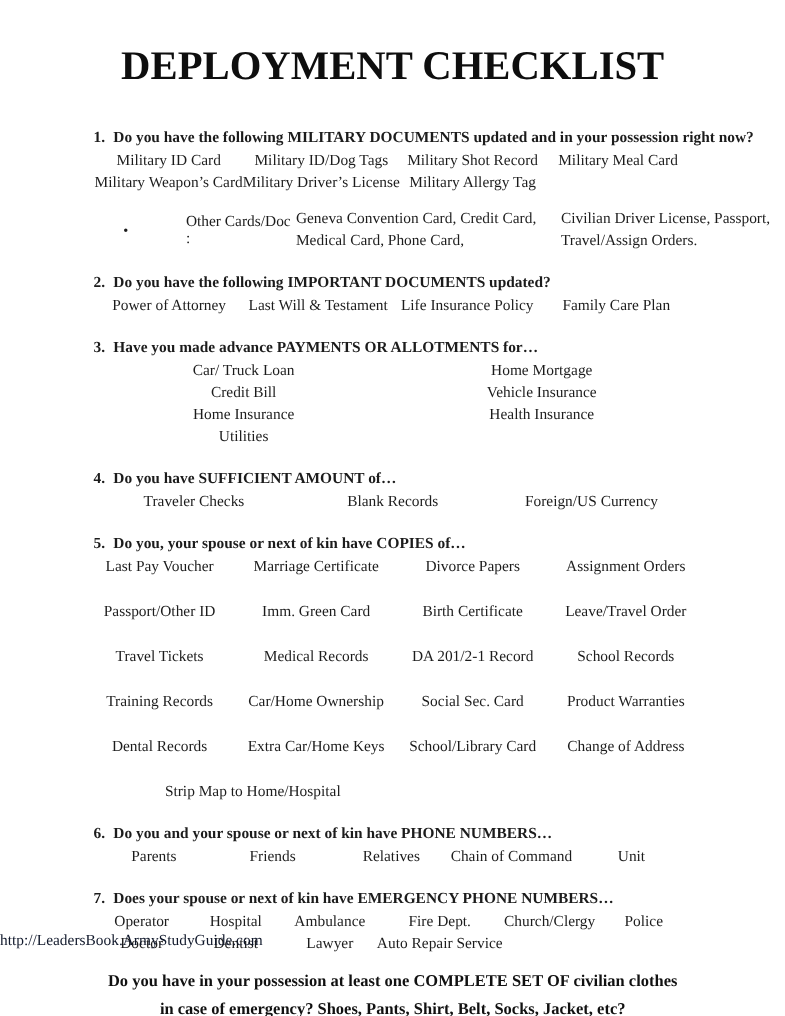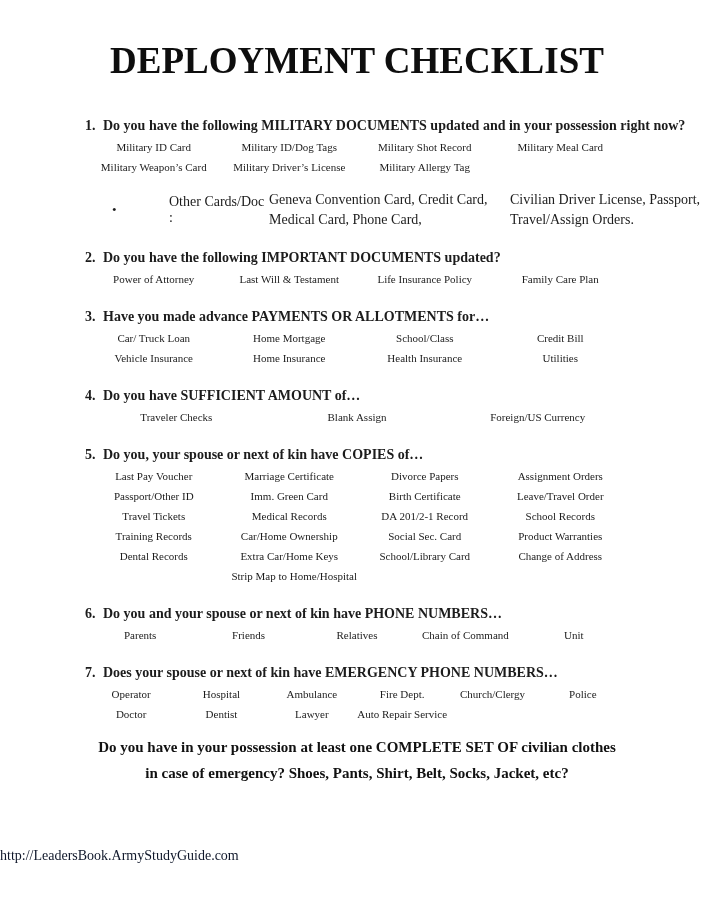--- a/index.html
+++ b/index.html
@@ -32,21 +32,21 @@
     font-weight: 700;
     font-size: 14px;
     line-height: 17px;
     margin-bottom: 3px;
   }
   .sec-num { width: 18px; flex: 0 0 18px; }
   .grid {
     display: grid;
     margin-left: 86px;
     width: 542px;
-    font-size: 11px;
+    font-size: 14px;
     line-height: 20px;
     font-family: Liberation Serif, serif;
   }
   .cell { text-align: center; white-space: nowrap; }
   .bullet-row {
     display: flex;
     align-items: center;
     margin-left: 112px;
     margin-top: 13px;
     margin-bottom: 12px;
@@ -116,71 +116,70 @@
           <span class="cell">Life Insurance Policy</span>
           <span class="cell">Family Care Plan</span>
         </div>
     </section>
 
     <section class="section">
       <div class="sec-header">
         <span class="sec-num">3.</span>
         <span class="sec-question">Have you made advance PAYMENTS OR ALLOTMENTS for…</span>
       </div>
-      <div class="grid" style="grid-template-columns: repeat(4, 1fr);">
+      <div class="grid" style="grid-template-columns: repeat(2, 1fr);">
           <span class="cell">Car/ Truck Loan</span>
           <span class="cell">Home Mortgage</span>
-          <span class="cell">School/Class</span>
           <span class="cell">Credit Bill</span>
           <span class="cell">Vehicle Insurance</span>
           <span class="cell">Home Insurance</span>
           <span class="cell">Health Insurance</span>
           <span class="cell">Utilities</span>
         </div>
     </section>
 
     <section class="section">
       <div class="sec-header">
         <span class="sec-num">4.</span>
         <span class="sec-question">Do you have SUFFICIENT AMOUNT of…</span>
       </div>
       <div class="grid" style="grid-template-columns: repeat(3, 1fr);">
           <span class="cell">Traveler Checks</span>
-          <span class="cell">Blank Assign</span>
+          <span class="cell">Blank Records</span>
           <span class="cell">Foreign/US Currency</span>
         </div>
     </section>
 
     <section class="section">
       <div class="sec-header">
         <span class="sec-num">5.</span>
         <span class="sec-question">Do you, your spouse or next of kin have COPIES of…</span>
       </div>
-      <div class="grid" style="grid-template-columns: repeat(4, 1fr);">
+      <div class="grid" style="grid-template-columns: repeat(4, 1fr); gap: 21px;">
           <span class="cell">Last Pay Voucher</span>
           <span class="cell">Marriage Certificate</span>
           <span class="cell">Divorce Papers</span>
           <span class="cell">Assignment Orders</span>
           <span class="cell">Passport/Other ID</span>
           <span class="cell">Imm. Green Card</span>
           <span class="cell">Birth Certificate</span>
           <span class="cell">Leave/Travel Order</span>
           <span class="cell">Travel Tickets</span>
           <span class="cell">Medical Records</span>
           <span class="cell">DA 201/2-1 Record</span>
           <span class="cell">School Records</span>
           <span class="cell">Training Records</span>
           <span class="cell">Car/Home Ownership</span>
           <span class="cell">Social Sec. Card</span>
           <span class="cell">Product Warranties</span>
           <span class="cell">Dental Records</span>
           <span class="cell">Extra Car/Home Keys</span>
           <span class="cell">School/Library Card</span>
           <span class="cell">Change of Address</span>
-          <span class="cell" style="grid-column: span 2; text-align: right; padding-left: 24px;">Strip Map to Home/Hospital</span>
+          <span class="cell" style="grid-column: span 2; text-align: center; padding-left: 24px;">Strip Map to Home/Hospital</span>
         </div>
     </section>
 
     <section class="section">
       <div class="sec-header">
         <span class="sec-num">6.</span>
         <span class="sec-question">Do you and your spouse or next of kin have PHONE NUMBERS…</span>
       </div>
       <div class="grid" style="grid-template-columns: repeat(5, 1fr);">
           <span class="cell">Parents</span>

